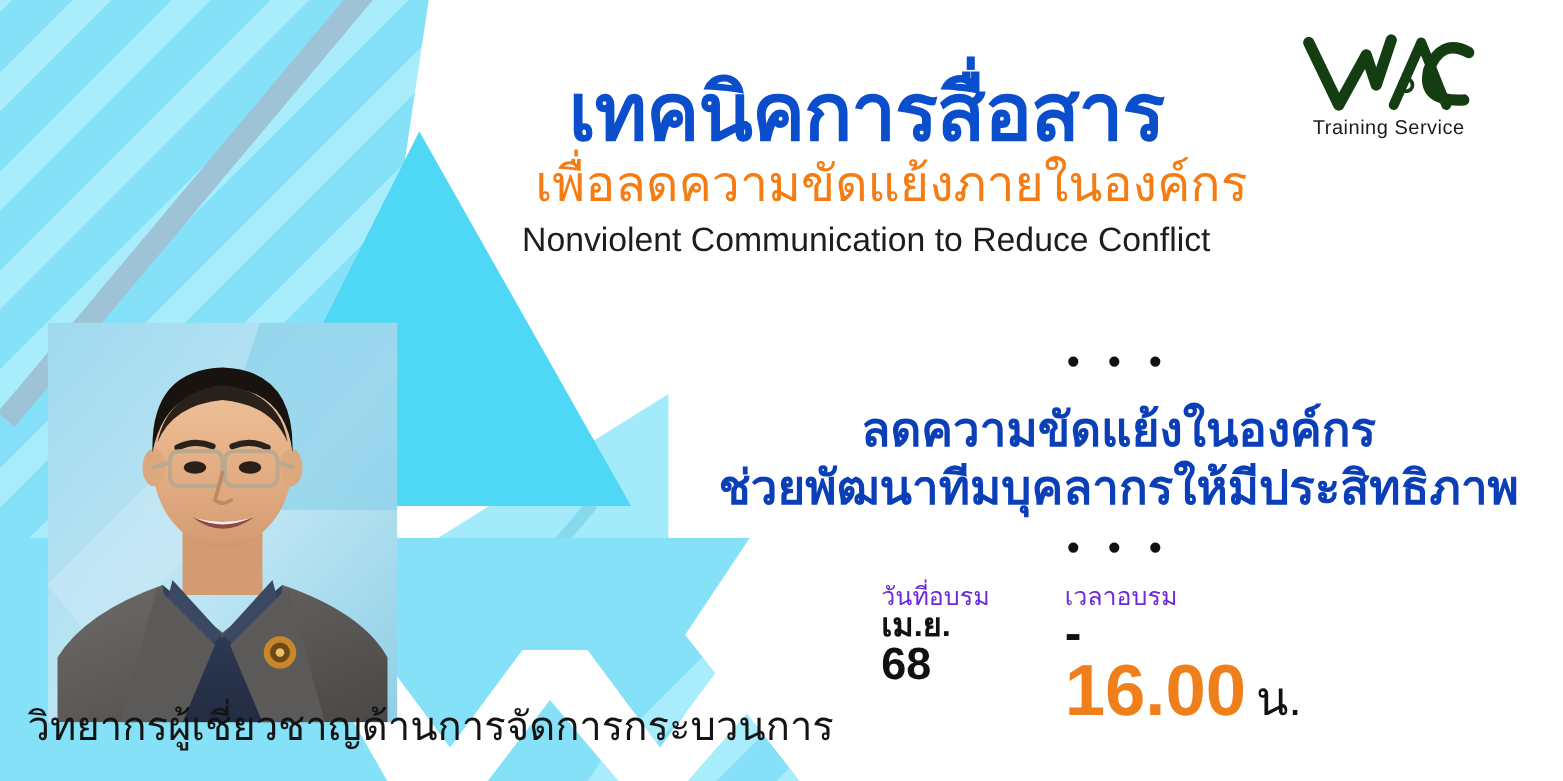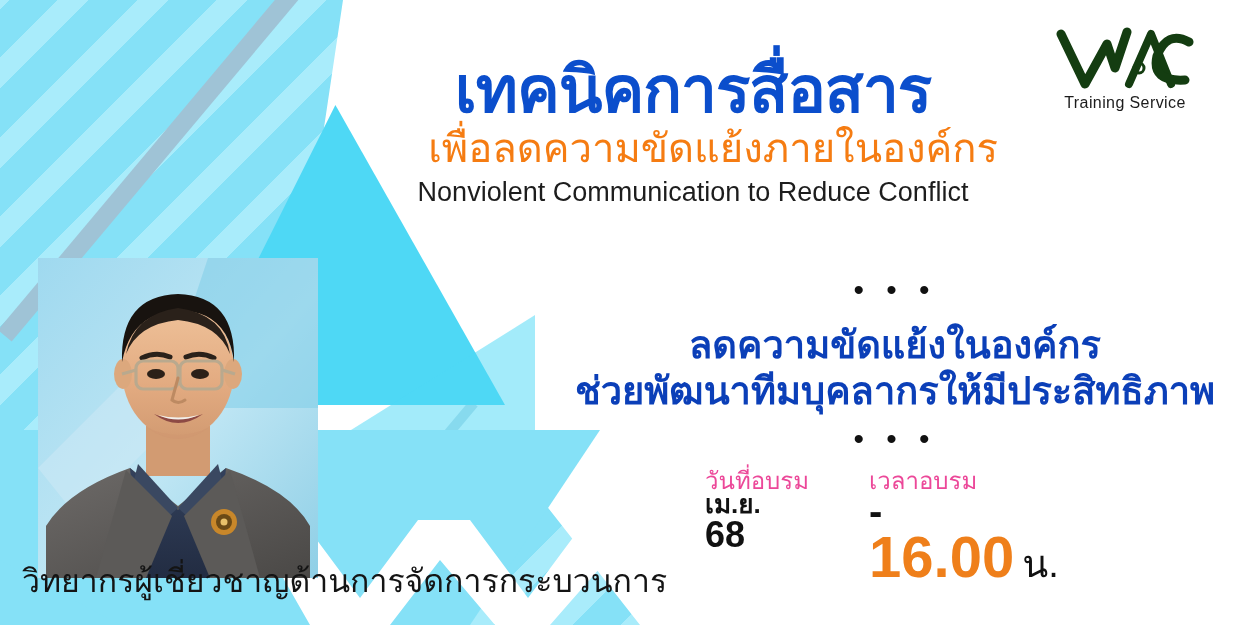--- a/index.html
+++ b/index.html
@@ -104,21 +104,21 @@
   .portrait{
     position:absolute;
     left:38px;top:258px;
     width:280px;height:320px;
     overflow:hidden;
   }
   .portrait svg{display:block;}
 
   
   .logo{
-    position:absolute;right:50px;top:26px;
+    position:absolute;right:64px;top:26px;
     width:150px;text-align:center;
   }
   .logo-mark{display:block;margin:0 auto;}
   .logo-sub{
     font-family:"Liberation Sans",sans-serif;
     font-size:16px;color:#1b1b1b;letter-spacing:.4px;
     margin-top:2px;
   }
 
   
@@ -190,21 +190,21 @@
   }
 
   
   .datetime{
     position:absolute;left:705px;top:468px;width:520px;
     display:flex;gap:60px;
   }
   .dt-col{}
   .dt-label{
     font-family:"Liberation Sans","DejaVu Sans",sans-serif;
-    font-size:24px;color:#ec4899;line-height:1.05;white-space:nowrap;
+    font-size:20px;color:#6d28d9;line-height:1.05;white-space:nowrap;
   }
   .dt-row{display:flex;align-items:flex-end;gap:4px;margin-top:-2px;}
   .dt-big{
     font-family:"Liberation Sans","DejaVu Sans",sans-serif;
     font-weight:bold;font-size:58px;line-height:.95;
     color:#ef7f1a;white-space:nowrap;
   }
   .dt-mon{
     font-family:"Liberation Sans","DejaVu Sans",sans-serif;
     font-weight:bold;font-size:26px;line-height:1.0;color:#111;

